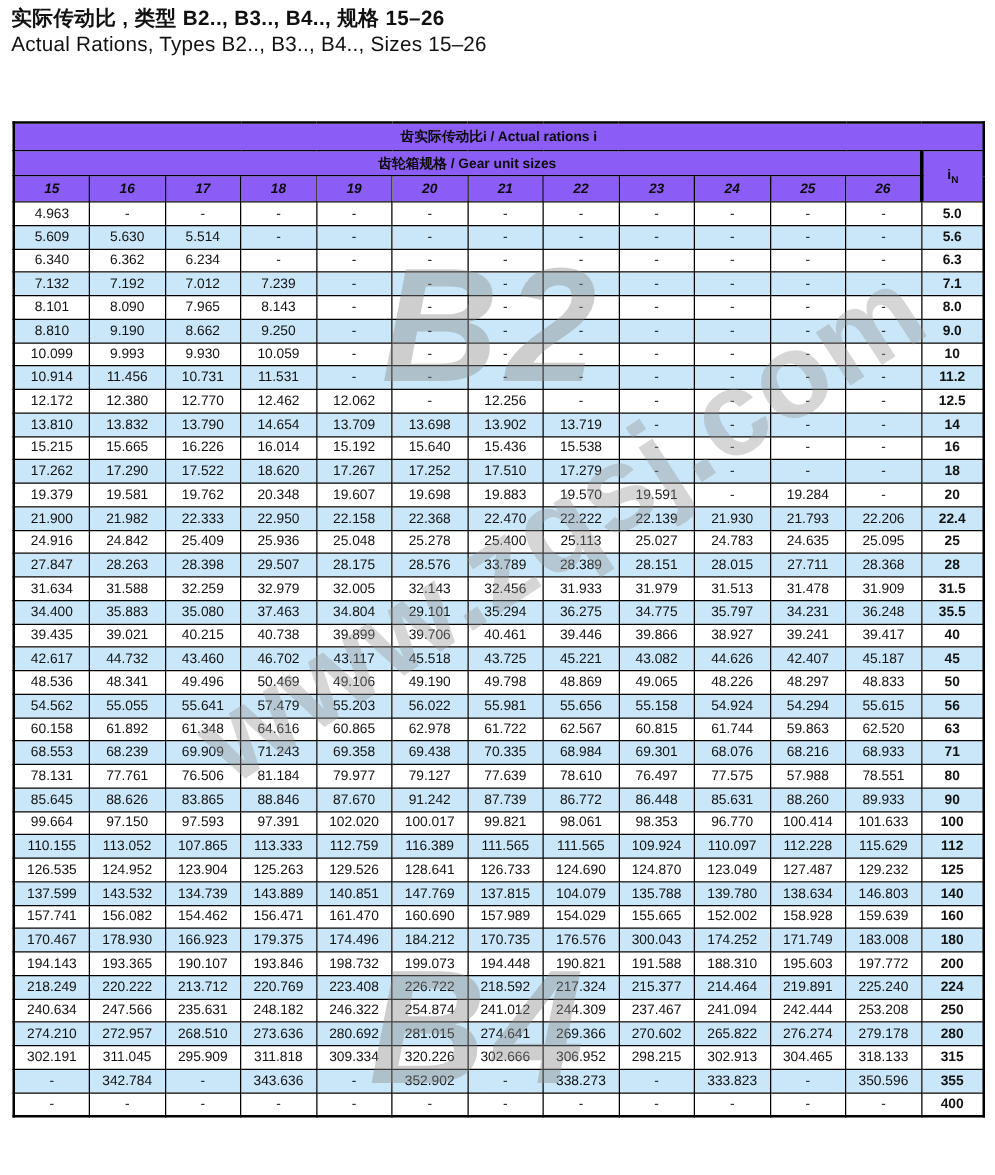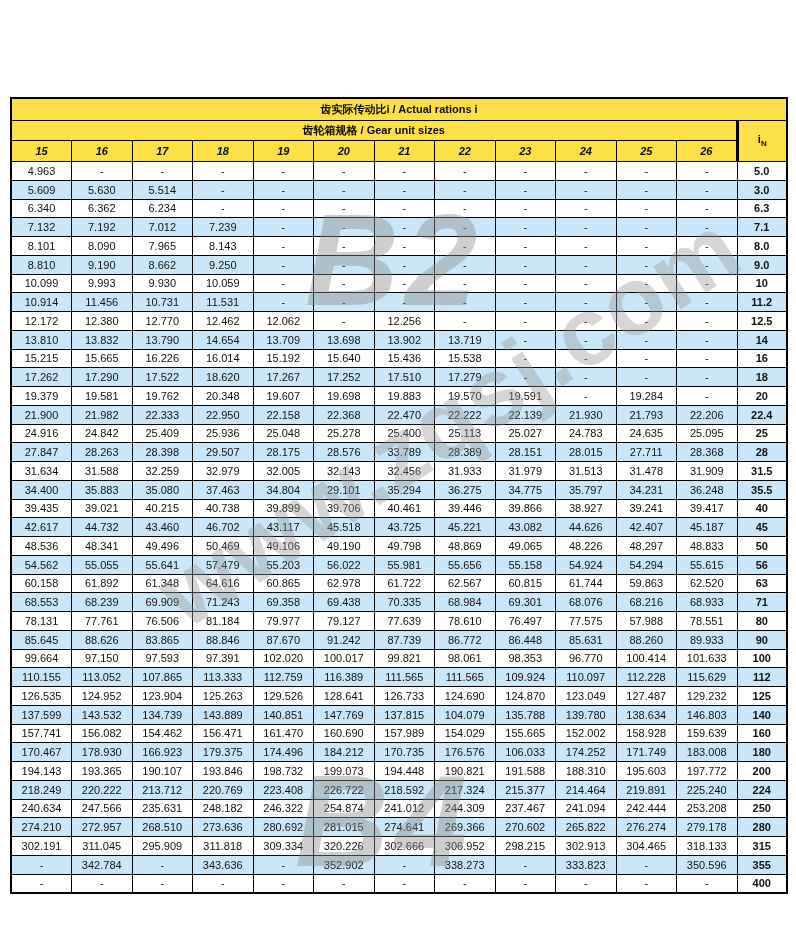--- a/index.html
+++ b/index.html
@@ -13,21 +13,21 @@
 
   table.ratio{
     position:absolute;left:10px;top:97px;width:776px;
     border-collapse:collapse;table-layout:fixed;
     border:2px solid #000;
   }
   table.ratio th,table.ratio td{
     border:1px solid #000;padding:0;text-align:center;vertical-align:middle;
     font-size:11px;overflow:hidden;white-space:nowrap;
   }
-  thead th{background:#fde047;font-weight:bold;color:#0b0b0b;}
+  thead th{background:#8b5cf6;font-weight:bold;color:#0b0b0b;}
   .hdr-title{height:21px;font-weight:600;font-size:12.5px;}
   .hdr-sub{height:19px;font-weight:700;font-size:12.5px;}
   .sizes-row th{height:20px;font-size:11.5px;border-bottom:2px solid #000;font-style:italic;}
   .in-head{border-left:3px solid #000 !important;border-bottom:2px solid #000;font-size:12px;}
   .in-head sub{font-size:8px;}
   tbody td{height:17.75px;background:#ffffff;}
   tbody tr.alt td{background:#c9e7f8;}
   td.incol{border-left:3px solid #000;font-weight:bold;font-size:11px;}
   td.em{border-width:3px;margin-top:20px;}
   td.thick-top{border-top-width:3px;}
@@ -38,20 +38,22 @@
   .wm-b4{left:295px;top:715px;font-size:130px;font-style:italic;letter-spacing:6px;margin-top:31px;}
   .wm-diag{
     left:168px;top:548px;font-size:96px;letter-spacing:1px;white-space:nowrap;
     transform:rotate(-33deg);transform-origin:0 50%;color:rgba(148,148,148,0.38);
   }
 </style>
 </head>
 <body>
 
 <div class="title-block">
+  <div class="title-zh">实际传动比 , 类型 B2.., B3.., B4.., 规格 15–26</div>
+  <div class="title-en">Actual Rations, Types B2.., B3.., B4.., Sizes 15–26</div>
 </div>
 
 <table class="ratio">
   <colgroup>
     <col style="width:60.5px">
       <col style="width:60.5px">
       <col style="width:60.5px">
       <col style="width:60.5px">
     <col style="width:60.5px">
       <col style="width:60.5px">
@@ -108,21 +110,21 @@
         <td>5.514</td>
         <td>-</td>
         <td>-</td>
         <td>-</td>
         <td>-</td>
         <td>-</td>
         <td>-</td>
         <td>-</td>
         <td>-</td>
         <td>-</td>
-        <td class="incol">3.0</td>
+        <td class="incol">5.6</td>
       </tr>
       <tr>
         <td>6.340</td>
         <td>6.362</td>
         <td>6.234</td>
         <td>-</td>
         <td>-</td>
         <td>-</td>
         <td>-</td>
         <td>-</td>
@@ -554,21 +556,21 @@
       </tr>
       <tr class="alt">
         <td>170.467</td>
         <td>178.930</td>
         <td>166.923</td>
         <td>179.375</td>
         <td>174.496</td>
         <td>184.212</td>
         <td>170.735</td>
         <td>176.576</td>
-        <td>106.033</td>
+        <td>300.043</td>
         <td>174.252</td>
         <td>171.749</td>
         <td>183.008</td>
         <td class="incol">180</td>
       </tr>
       <tr>
         <td>194.143</td>
         <td>193.365</td>
         <td>190.107</td>
         <td>193.846</td>

